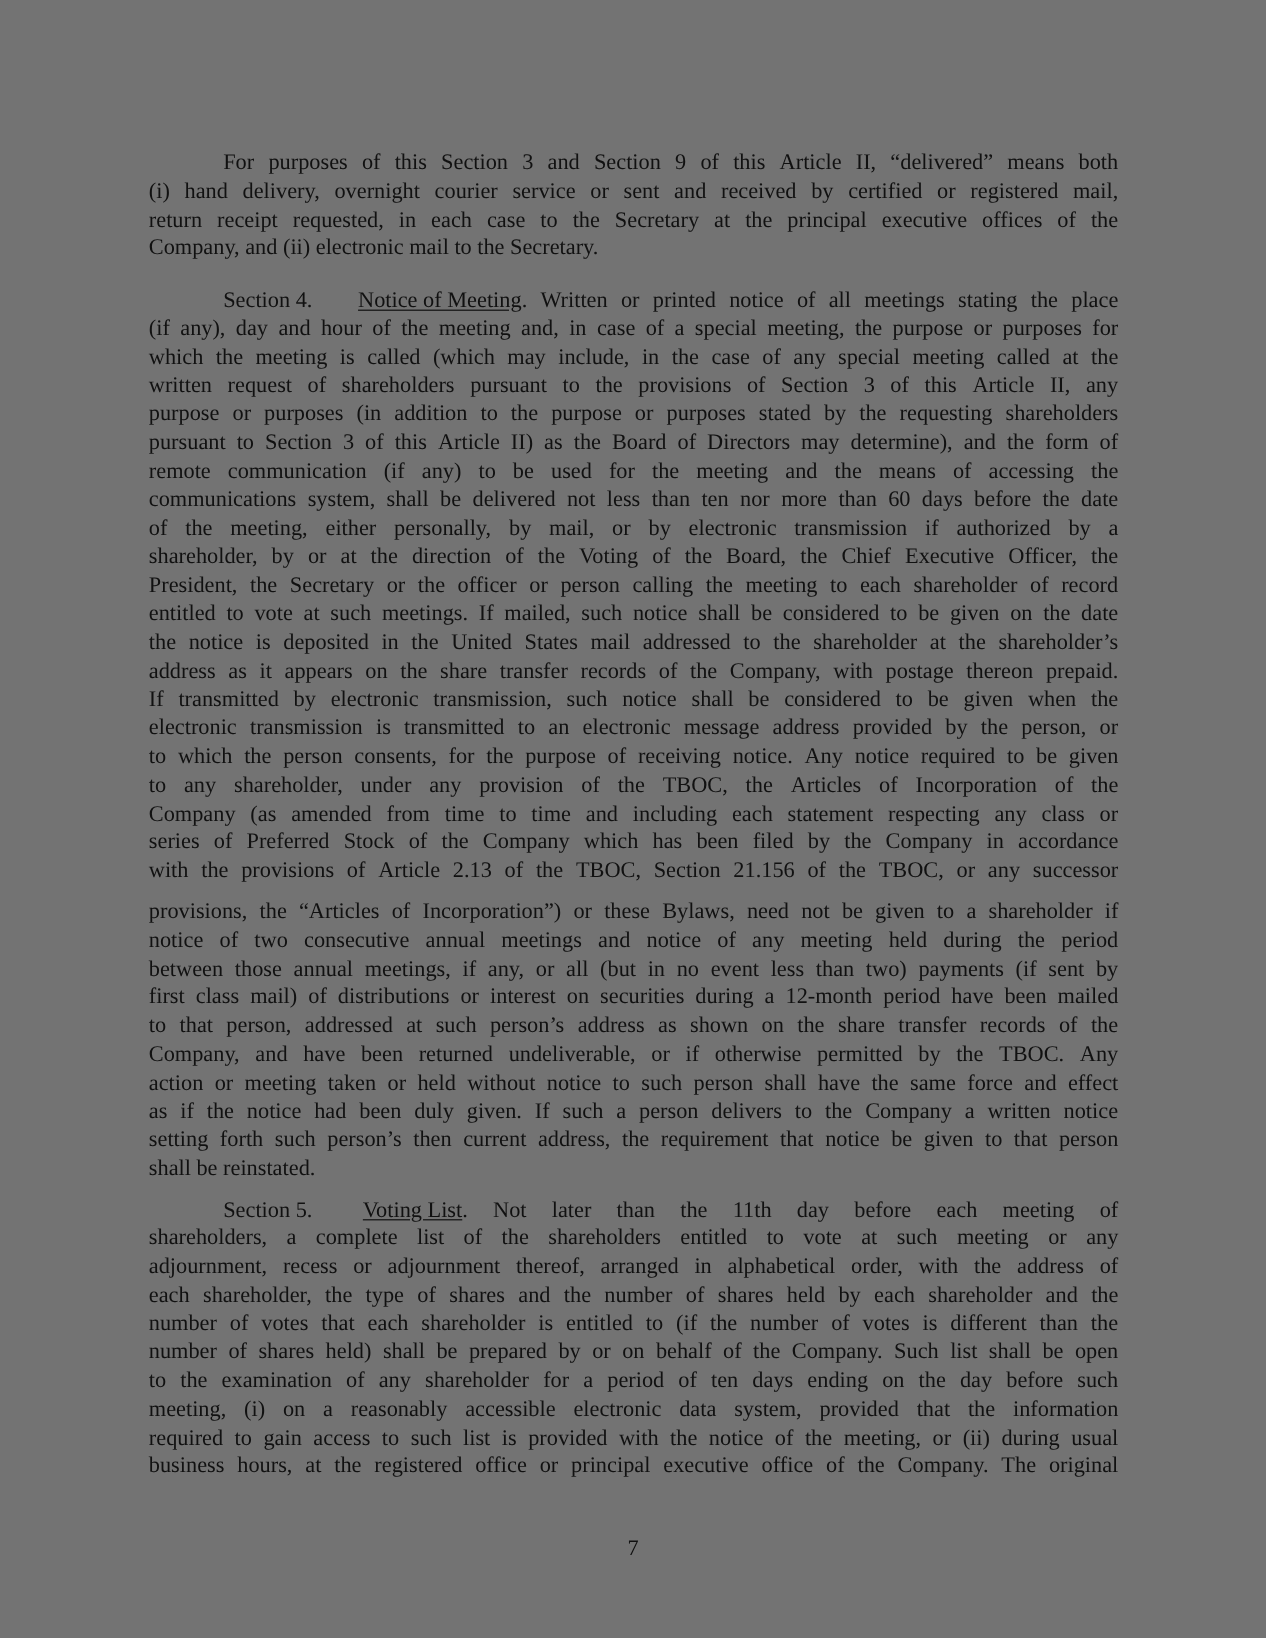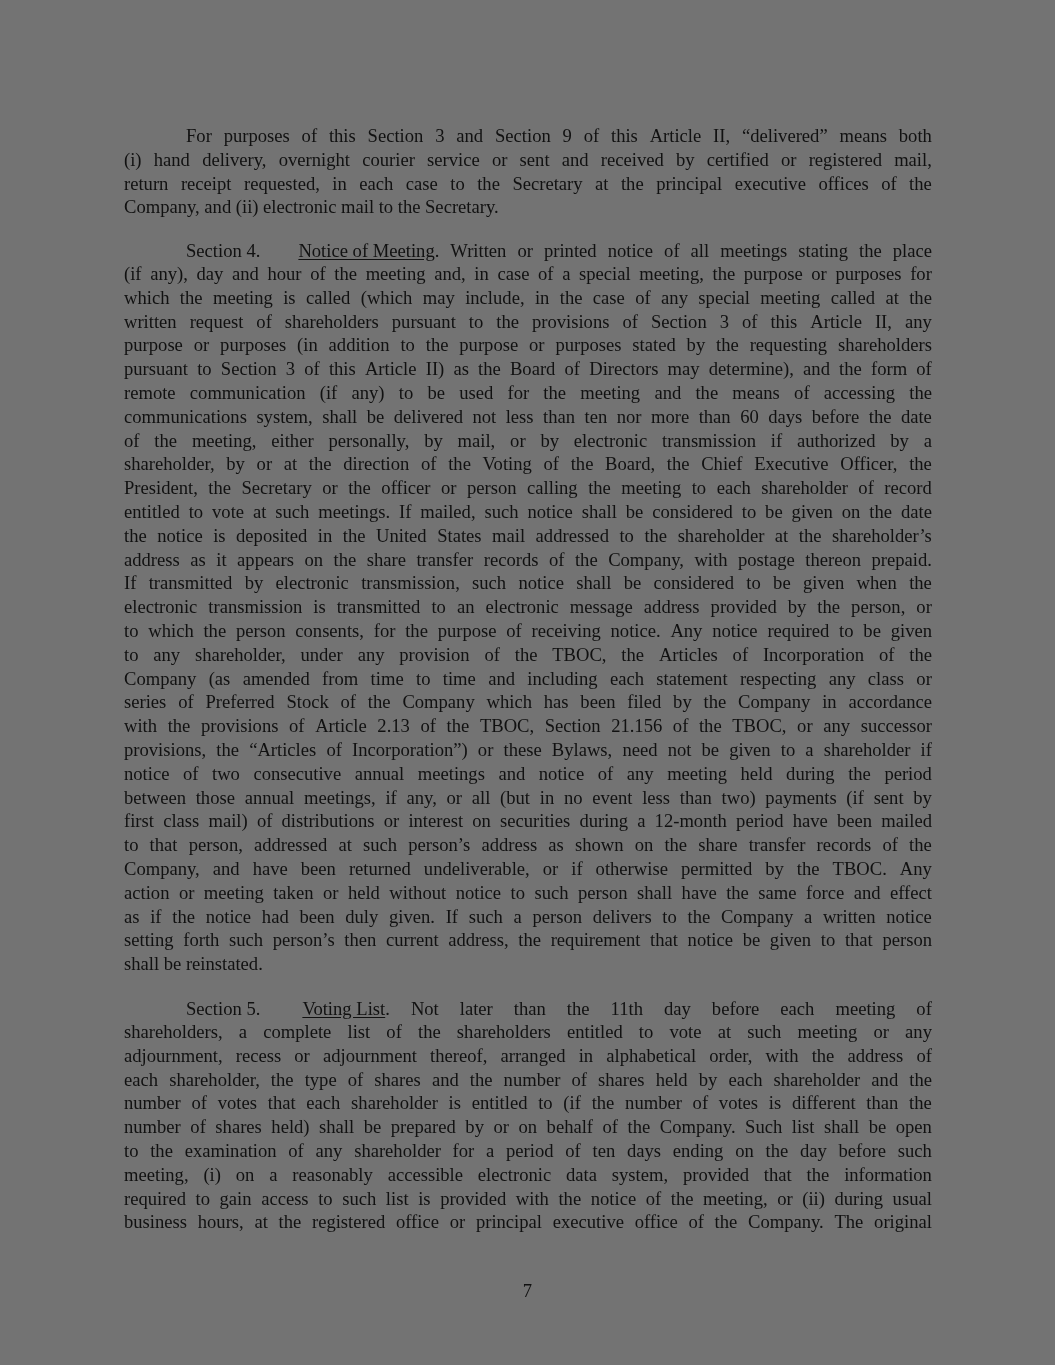--- a/index.html
+++ b/index.html
@@ -50,21 +50,21 @@
         <div class="jl" style="height: 23.8px; line-height: 23.8px;"><span>entitled</span><span>to</span><span>vote</span><span>at</span><span>such</span><span>meetings.</span><span>If</span><span>mailed,</span><span>such</span><span>notice</span><span>shall</span><span>be</span><span>considered</span><span>to</span><span>be</span><span>given</span><span>on</span><span>the</span><span>date</span></div>
         <div class="jl" style="height: 23.8px; line-height: 23.8px;"><span>the</span><span>notice</span><span>is</span><span>deposited</span><span>in</span><span>the</span><span>United</span><span>States</span><span>mail</span><span>addressed</span><span>to</span><span>the</span><span>shareholder</span><span>at</span><span>the</span><span>shareholder’s</span></div>
         <div class="jl" style="height: 23.8px; line-height: 23.8px;"><span>address</span><span>as</span><span>it</span><span>appears</span><span>on</span><span>the</span><span>share</span><span>transfer</span><span>records</span><span>of</span><span>the</span><span>Company,</span><span>with</span><span>postage</span><span>thereon</span><span>prepaid.</span></div>
         <div class="jl" style="height: 23.8px; line-height: 23.8px;"><span>If</span><span>transmitted</span><span>by</span><span>electronic</span><span>transmission,</span><span>such</span><span>notice</span><span>shall</span><span>be</span><span>considered</span><span>to</span><span>be</span><span>given</span><span>when</span><span>the</span></div>
         <div class="jl" style="height: 23.8px; line-height: 23.8px;"><span>electronic</span><span>transmission</span><span>is</span><span>transmitted</span><span>to</span><span>an</span><span>electronic</span><span>message</span><span>address</span><span>provided</span><span>by</span><span>the</span><span>person,</span><span>or</span></div>
         <div class="jl" style="height: 23.8px; line-height: 23.8px;"><span>to</span><span>which</span><span>the</span><span>person</span><span>consents,</span><span>for</span><span>the</span><span>purpose</span><span>of</span><span>receiving</span><span>notice.</span><span>Any</span><span>notice</span><span>required</span><span>to</span><span>be</span><span>given</span></div>
         <div class="jl" style="height: 23.8px; line-height: 23.8px;"><span>to</span><span>any</span><span>shareholder,</span><span>under</span><span>any</span><span>provision</span><span>of</span><span>the</span><span>TBOC,</span><span>the</span><span>Articles</span><span>of</span><span>Incorporation</span><span>of</span><span>the</span></div>
         <div class="jl" style="height: 23.8px; line-height: 23.8px;"><span>Company</span><span>(as</span><span>amended</span><span>from</span><span>time</span><span>to</span><span>time</span><span>and</span><span>including</span><span>each</span><span>statement</span><span>respecting</span><span>any</span><span>class</span><span>or</span></div>
         <div class="jl" style="height: 23.8px; line-height: 23.8px; align-items: center;"><span>series</span><span>of</span><span>Preferred</span><span>Stock</span><span>of</span><span>the</span><span>Company</span><span>which</span><span>has</span><span>been</span><span>filed</span><span>by</span><span>the</span><span>Company</span><span>in</span><span>accordance</span></div>
         <div class="jl" style="height: 23.8px; line-height: 23.8px;"><span>with</span><span>the</span><span>provisions</span><span>of</span><span>Article</span><span>2.13</span><span>of</span><span>the</span><span>TBOC,</span><span>Section</span><span>21.156</span><span>of</span><span>the</span><span>TBOC,</span><span>or</span><span>any</span><span>successor</span></div>
-        <div class="jl" style="height: 23.8px; line-height: 23.8px;"><span>provisions,</span><span>the</span><span>“Articles</span><span>of</span><span>Incorporation”)</span><span>or</span><span>these</span><span>Bylaws,</span><span>need</span><span>not</span><span>be</span><span>given</span><span>to</span><span>a</span><span>shareholder</span><span>if</span></div>
+        <div class="jl" style="height: 23.8px; line-height: 23.8px; margin-top: 10px;"><span>provisions,</span><span>the</span><span>“Articles</span><span>of</span><span>Incorporation”)</span><span>or</span><span>these</span><span>Bylaws,</span><span>need</span><span>not</span><span>be</span><span>given</span><span>to</span><span>a</span><span>shareholder</span><span>if</span></div>
         <div class="jl" style="height: 23.8px; line-height: 23.8px;"><span>notice</span><span>of</span><span>two</span><span>consecutive</span><span>annual</span><span>meetings</span><span>and</span><span>notice</span><span>of</span><span>any</span><span>meeting</span><span>held</span><span>during</span><span>the</span><span>period</span></div>
         <div class="jl" style="height: 23.8px; line-height: 23.8px;"><span>between</span><span>those</span><span>annual</span><span>meetings,</span><span>if</span><span>any,</span><span>or</span><span>all</span><span>(but</span><span>in</span><span>no</span><span>event</span><span>less</span><span>than</span><span>two)</span><span>payments</span><span>(if</span><span>sent</span><span>by</span></div>
         <div class="jl" style="height: 23.8px; line-height: 23.8px;"><span>first</span><span>class</span><span>mail)</span><span>of</span><span>distributions</span><span>or</span><span>interest</span><span>on</span><span>securities</span><span>during</span><span>a</span><span>12-month</span><span>period</span><span>have</span><span>been</span><span>mailed</span></div>
         <div class="jl" style="height: 23.8px; line-height: 23.8px;"><span>to</span><span>that</span><span>person,</span><span>addressed</span><span>at</span><span>such</span><span>person’s</span><span>address</span><span>as</span><span>shown</span><span>on</span><span>the</span><span>share</span><span>transfer</span><span>records</span><span>of</span><span>the</span></div>
         <div class="jl" style="height: 23.8px; line-height: 23.8px;"><span>Company,</span><span>and</span><span>have</span><span>been</span><span>returned</span><span>undeliverable,</span><span>or</span><span>if</span><span>otherwise</span><span>permitted</span><span>by</span><span>the</span><span>TBOC.</span><span>Any</span></div>
         <div class="jl" style="height: 23.8px; line-height: 23.8px;"><span>action</span><span>or</span><span>meeting</span><span>taken</span><span>or</span><span>held</span><span>without</span><span>notice</span><span>to</span><span>such</span><span>person</span><span>shall</span><span>have</span><span>the</span><span>same</span><span>force</span><span>and</span><span>effect</span></div>
         <div class="jl" style="height: 23.8px; line-height: 23.8px;"><span>as</span><span>if</span><span>the</span><span>notice</span><span>had</span><span>been</span><span>duly</span><span>given.</span><span>If</span><span>such</span><span>a</span><span>person</span><span>delivers</span><span>to</span><span>the</span><span>Company</span><span>a</span><span>written</span><span>notice</span></div>
         <div class="jl" style="height: 23.8px; line-height: 23.8px;"><span>setting</span><span>forth</span><span>such</span><span>person’s</span><span>then</span><span>current</span><span>address,</span><span>the</span><span>requirement</span><span>that</span><span>notice</span><span>be</span><span>given</span><span>to</span><span>that</span><span>person</span></div>
         <div class="jl last" style="height: 23.8px; line-height: 23.8px;"><span>shall</span><span>be</span><span>reinstated.</span></div>
       </div>

